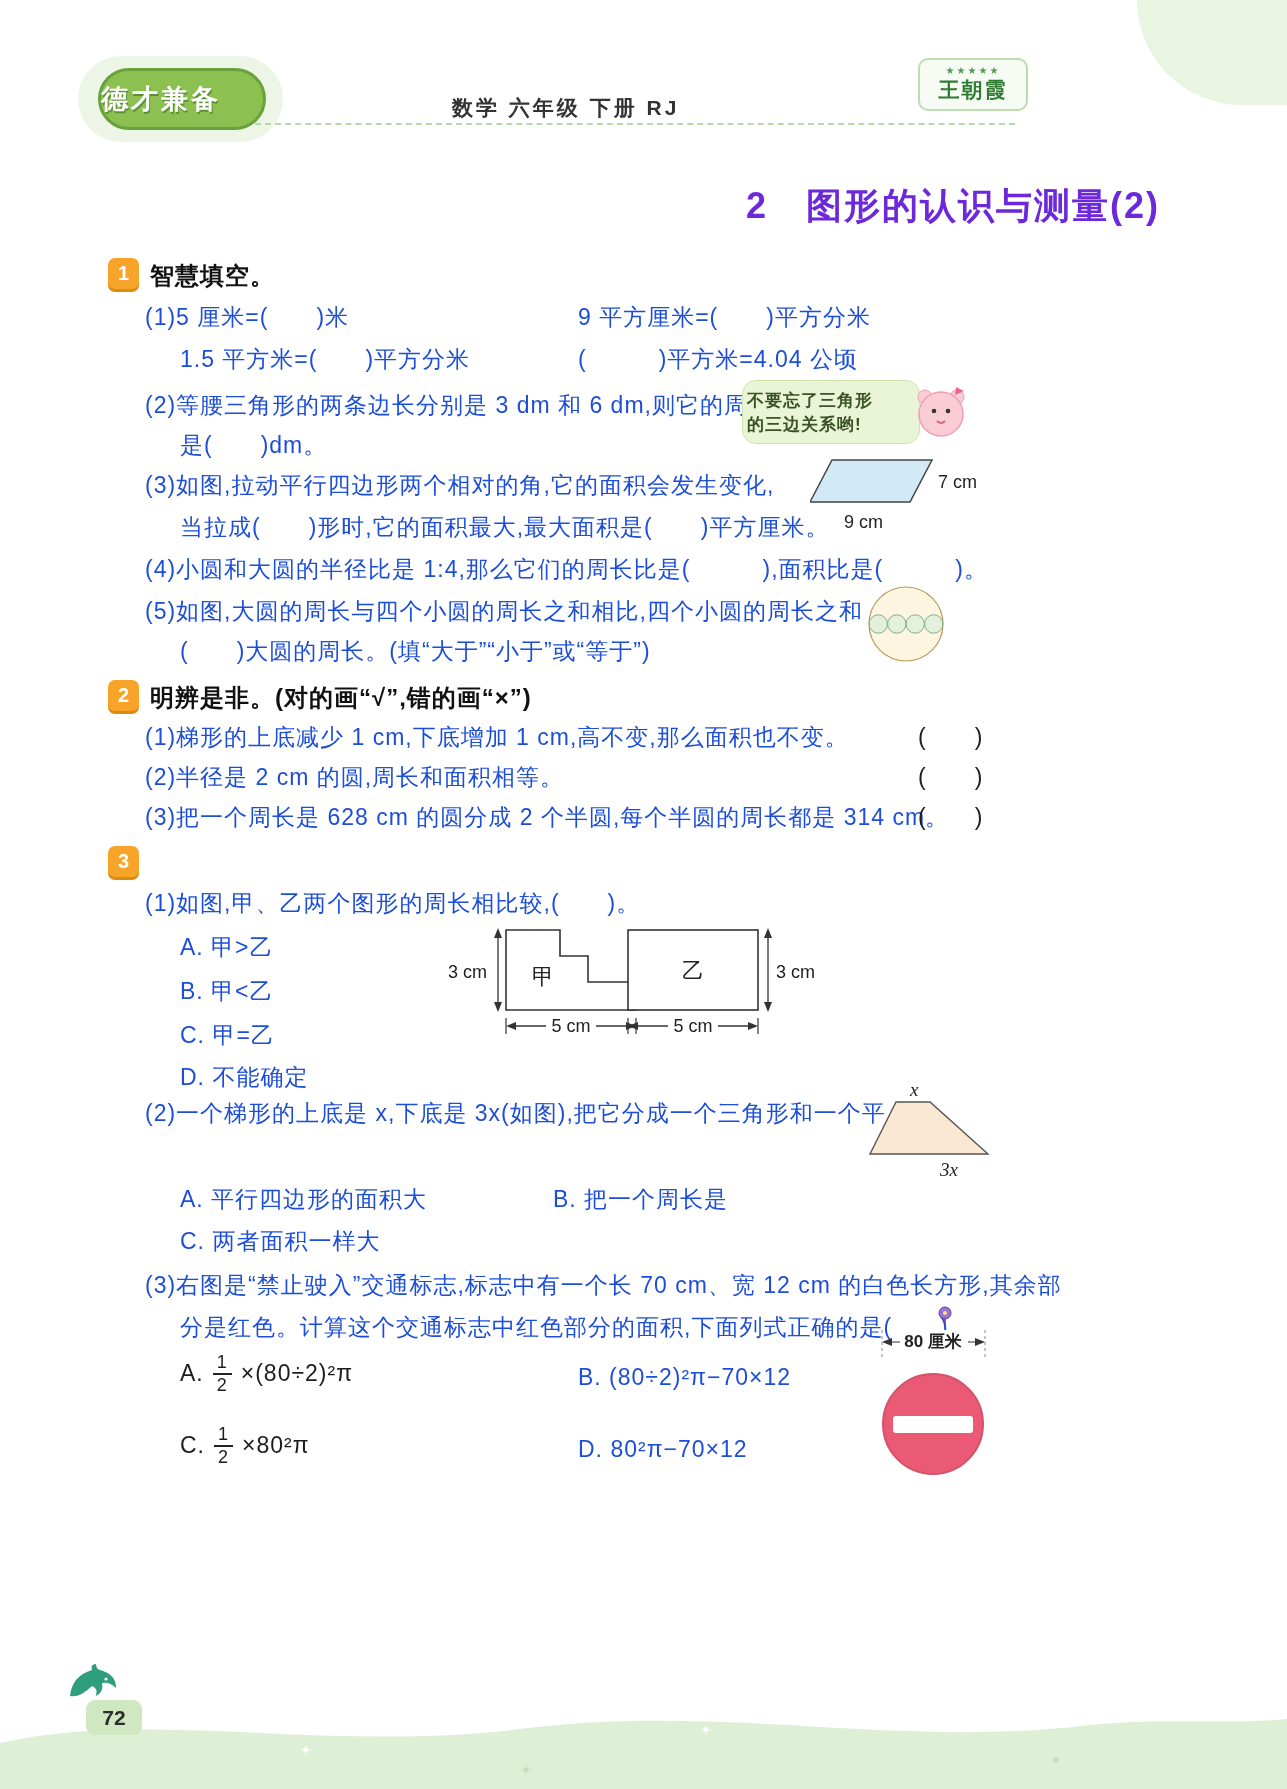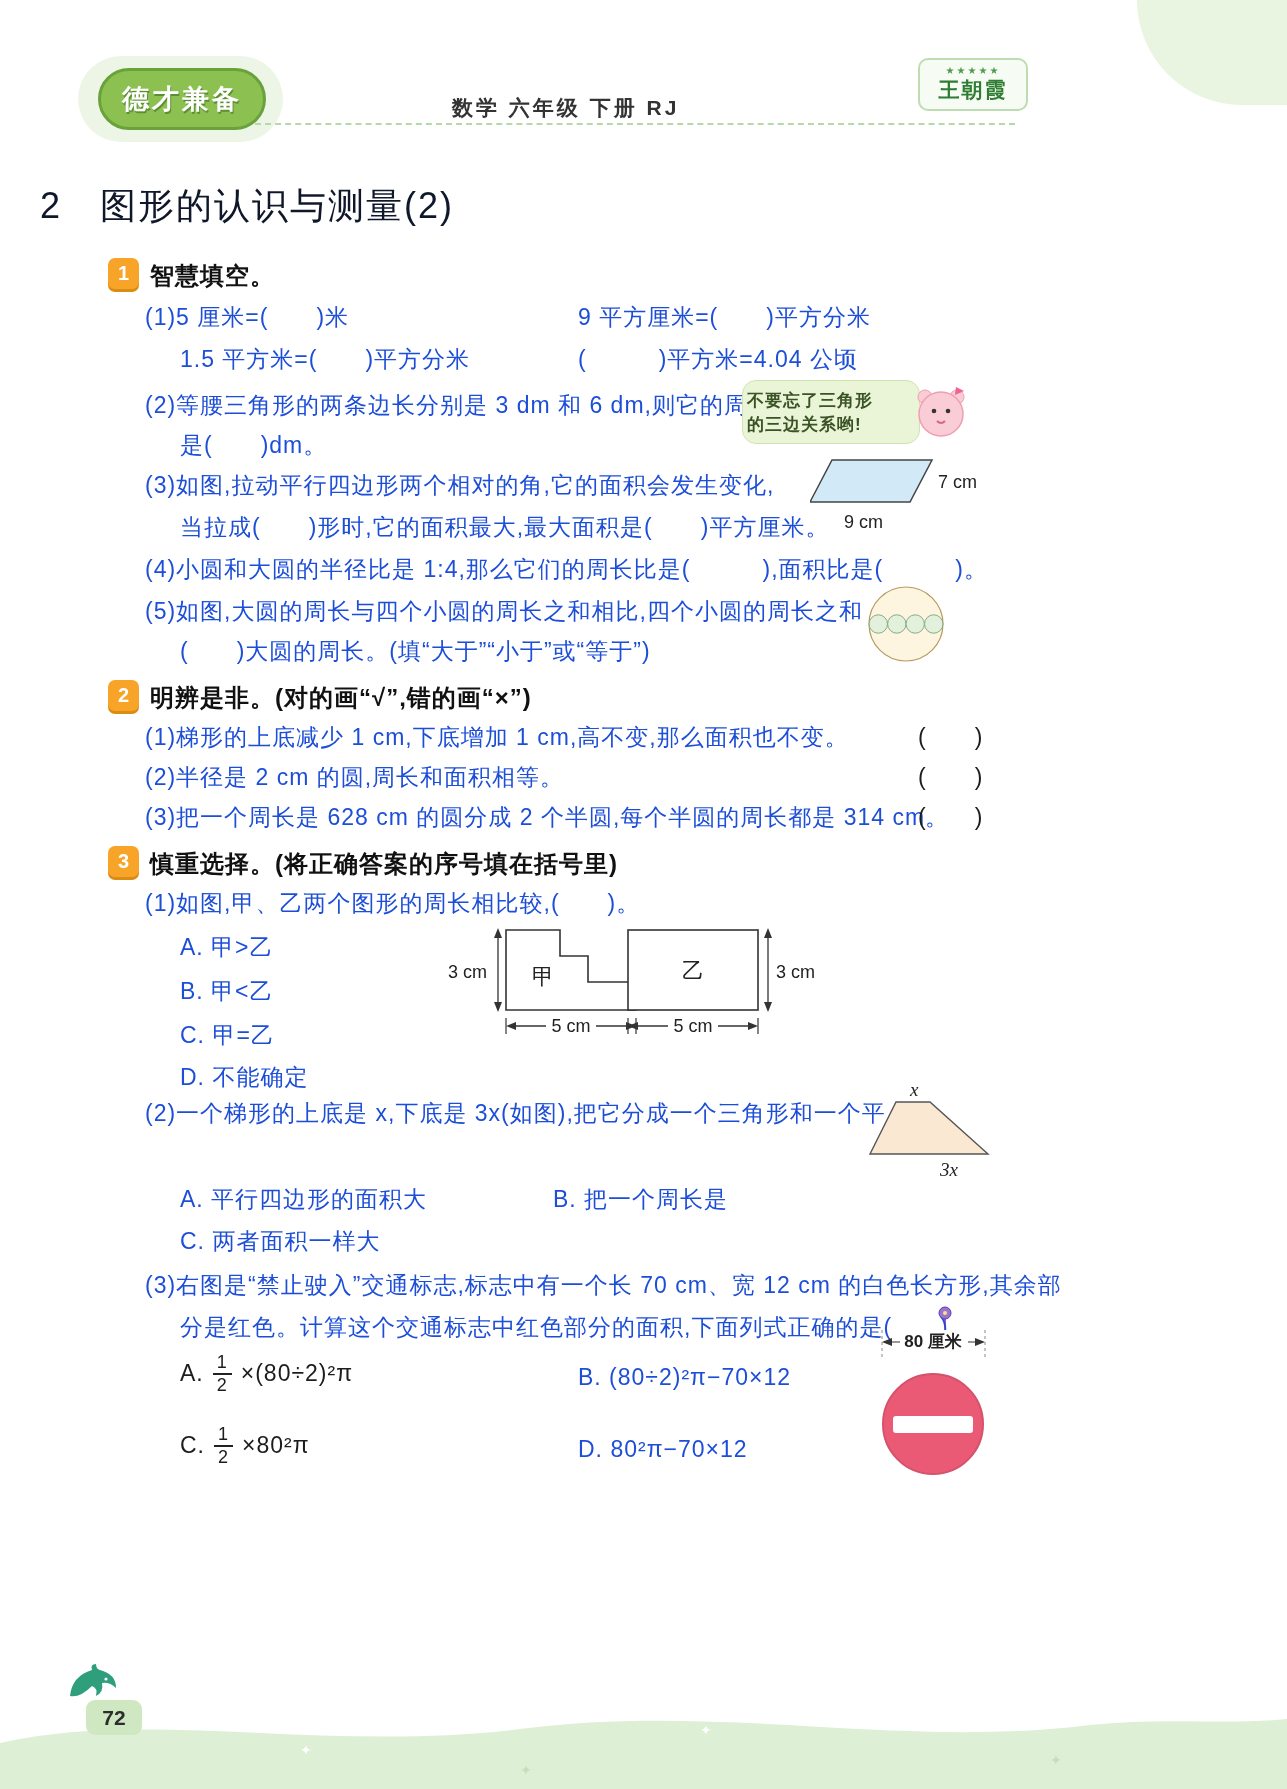--- a/index.html
+++ b/index.html
@@ -4,25 +4,25 @@
 <style>
   *{margin:0;padding:0;box-sizing:border-box}
   html,body{background:#fff}
   body{width:1287px;height:1789px;font-family:"Liberation Sans","DejaVu Sans",sans-serif;color:#1c1c1c}
   .page{position:relative;width:1287px;height:1789px;overflow:hidden;background:#ffffff}
   .abs{position:absolute}
   .line{font-size:23px;line-height:31px;letter-spacing:1px;white-space:nowrap;color:#1d4ed8}
   .heading{font-size:24px;font-weight:bold;letter-spacing:1px;white-space:nowrap;color:#111}
   .badge{width:31px;height:31px;background:#f8a428;border-radius:7px;color:#fff;font-size:20px;font-weight:bold;
          display:flex;align-items:center;justify-content:center;box-shadow:0 3px 0 #db8c12}
-  .title{width:1120px;text-align:left;font-size:36px;font-weight:normal;letter-spacing:2px;color:#0f172a}
+  .title{width:1120px;text-align:right;font-size:36px;font-weight:bold;letter-spacing:2px;color:#6d28d9}
   .corner-tr{right:0;top:0;width:150px;height:105px;background:#e9f4e1;border-bottom-left-radius:130px}
   .halo{left:78px;top:56px;width:205px;height:86px;background:#edf6e6;border-radius:45px}
   .brand-left{left:98px;top:68px;width:168px;height:62px;background:#8cc152;border:3px solid #69a23b;border-radius:32px;
-              display:flex;align-items:center;justify-content:center;color:#fff;font-size:27px;font-weight:bold;
+              display:flex;align-items:center;color:#fff;font-size:27px;font-weight:bold;
               letter-spacing:3px;text-shadow:1px 2px 0 #5c8f33}
   .dash{left:255px;top:123px;width:760px;border-top:2px dashed #b7d9a8}
   .subject{left:440px;top:94px;background:#fff;padding:0 12px;font-size:21px;font-weight:bold;letter-spacing:3px;color:#333}
   .emblem{right:258px;top:58px;width:110px;text-align:center;background:#f6fbf3;border:2px solid #bedcb2;border-radius:10px;padding:5px 4px}
   .emblem .stars{font-size:10px;letter-spacing:2px;color:#4f9a50;display:block}
   .emblem .name{font-size:21px;font-weight:bold;color:#2f7d33;letter-spacing:2px;display:block}
   .bubble{left:742px;top:380px;width:178px;height:64px;background:#e9f5d6;border:1px solid #cfe5ae;border-radius:14px;
           padding:8px 4px;font-size:17px;line-height:24px;color:#3a5226;font-weight:bold;letter-spacing:1px}
   .bubble::after{content:"";position:absolute;right:-18px;top:22px;border:10px solid transparent;border-left-color:#e9f5d6}
   .frac{display:inline-flex;flex-direction:column;align-items:center;vertical-align:middle;font-size:18px;line-height:1.15;margin:0 2px}
@@ -105,21 +105,20 @@
   <div class="abs heading" style="left:150px;top:682px">明辨是非。(对的画“√”,错的画“×”)</div>
 
   <div class="abs line" style="left:145px;top:722px">(1)梯形的上底减少 1 cm,下底增加 1 cm,高不变,那么面积也不变。</div>
   <div class="abs answer" style="left:918px;top:722px">(　　)</div>
   <div class="abs line" style="left:145px;top:762px">(2)半径是 2 cm 的圆,周长和面积相等。</div>
   <div class="abs answer" style="left:918px;top:762px">(　　)</div>
   <div class="abs line" style="left:145px;top:802px">(3)把一个周长是 628 cm 的圆分成 2 个半圆,每个半圆的周长都是 314 cm。</div>
   <div class="abs answer" style="left:918px;top:802px">(　　)</div>
 
   <div class="abs badge" style="left:108px;top:846px">3</div>
-  <div class="abs heading" style="left:150px;top:848px">慎重选择。(将正确答案的序号填在括号里)</div>
 
   <div class="abs line" style="left:145px;top:888px">(1)如图,甲、乙两个图形的周长相比较,(　　)。</div>
   <div class="abs line" style="left:180px;top:932px">A. 甲&gt;乙</div>
   <div class="abs line" style="left:180px;top:976px">B. 甲&lt;乙</div>
   <div class="abs line" style="left:180px;top:1020px">C. 甲=乙</div>
   <div class="abs line" style="left:180px;top:1062px">D. 不能确定</div>
 
   <svg class="abs" style="left:448px;top:918px" width="195" height="122" viewBox="0 0 195 122">
     <text x="0" y="60" font-size="18">3 cm</text>
     <line x1="50" y1="16" x2="50" y2="88" stroke="#333" stroke-width="1.3"></line>

